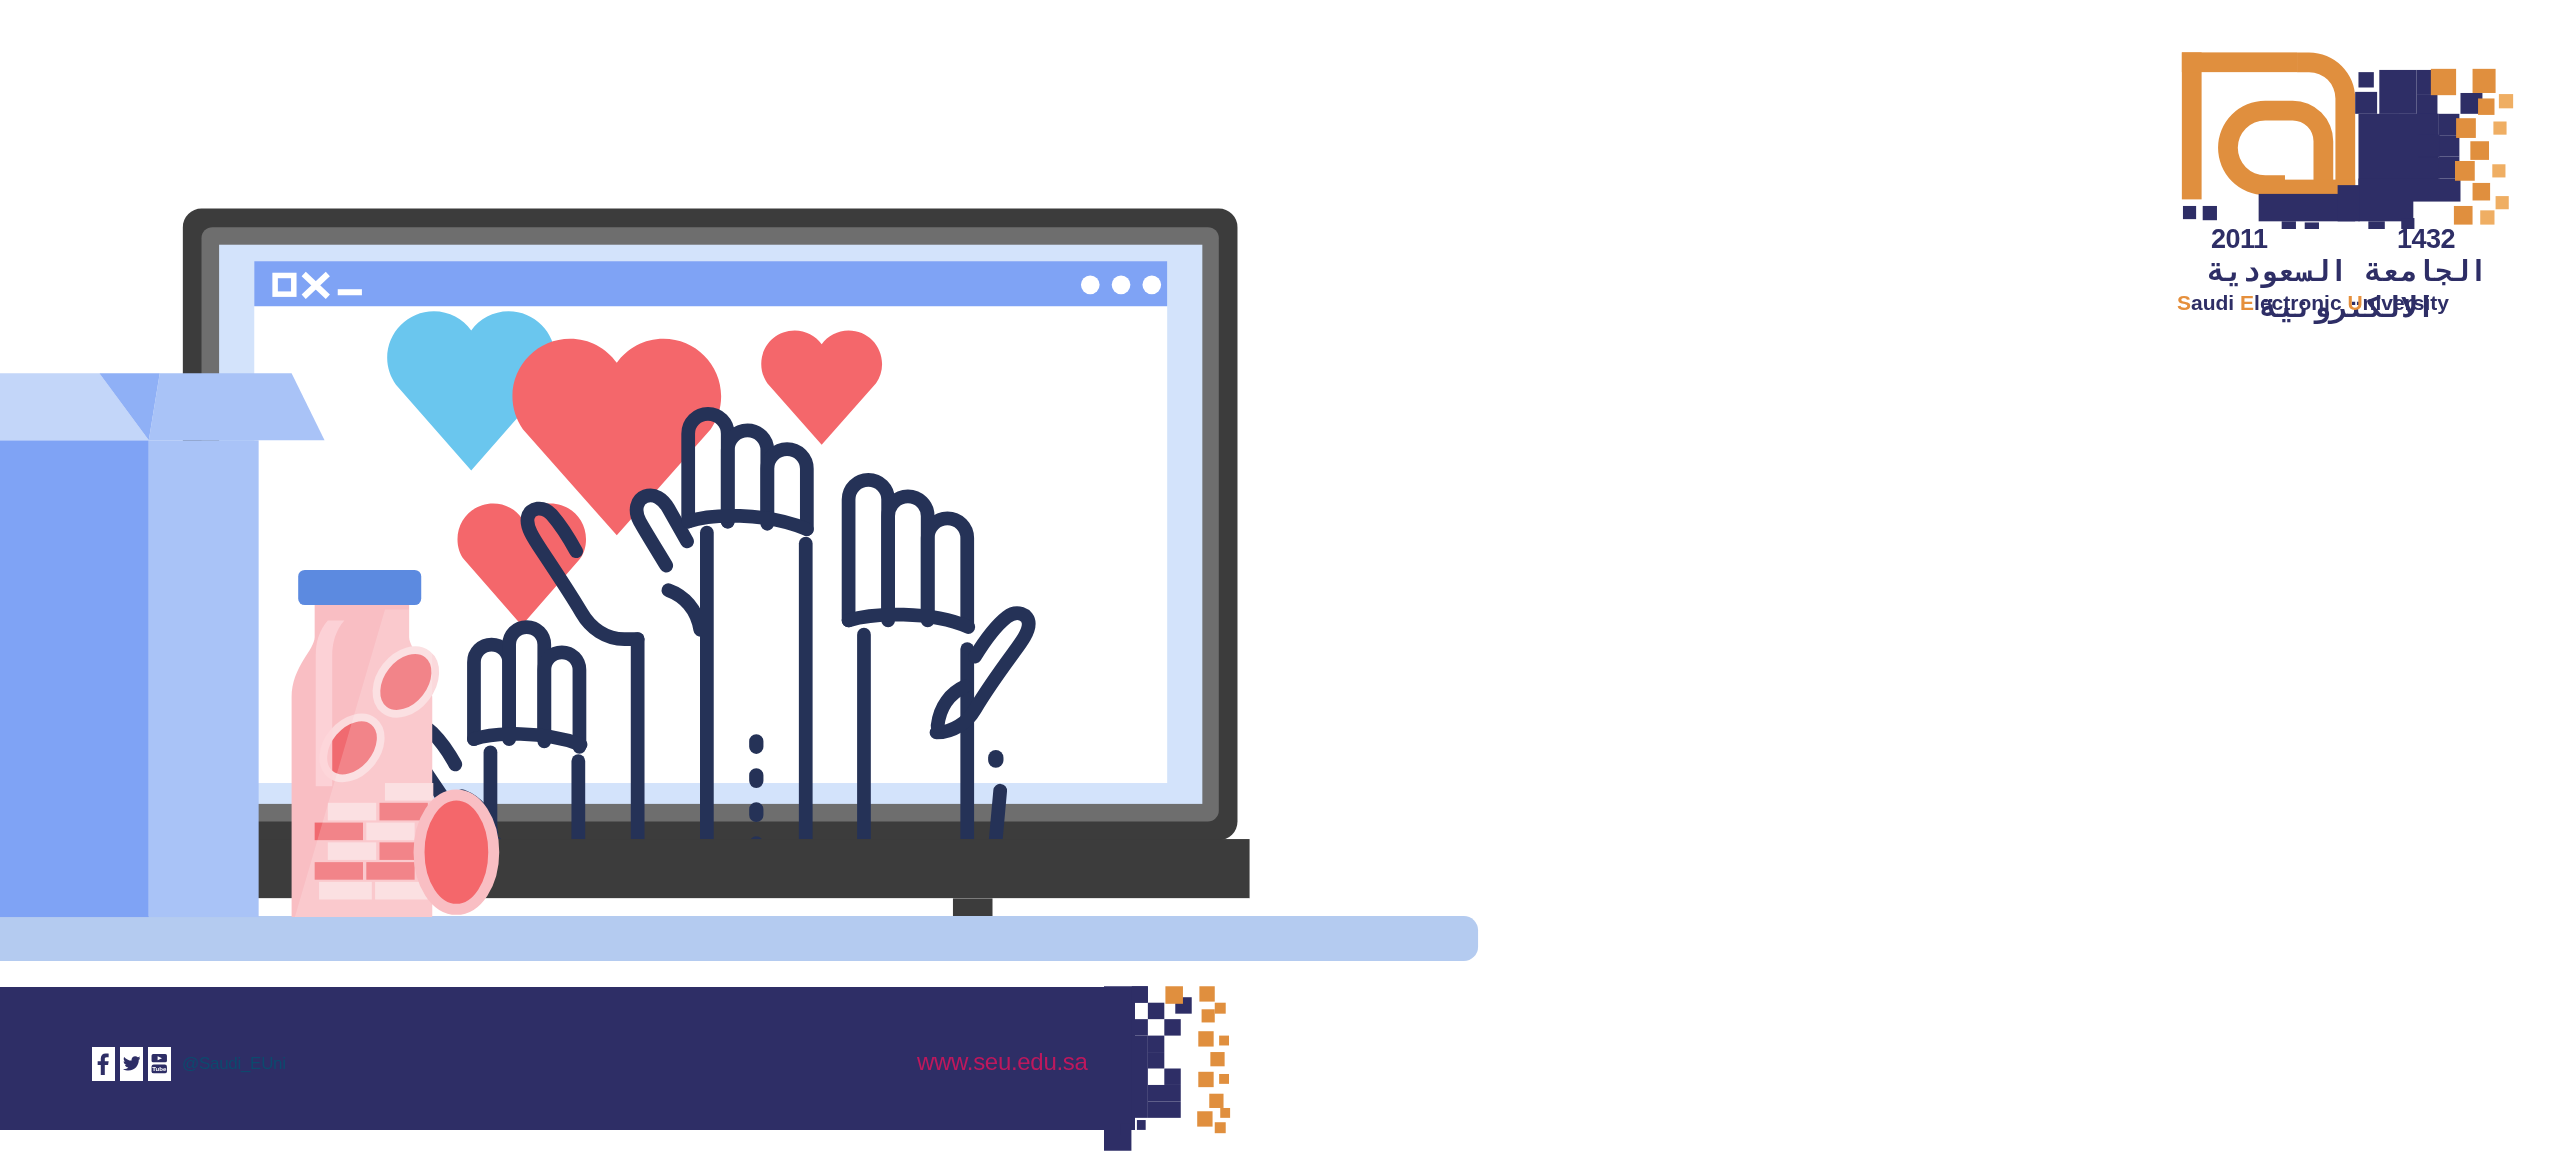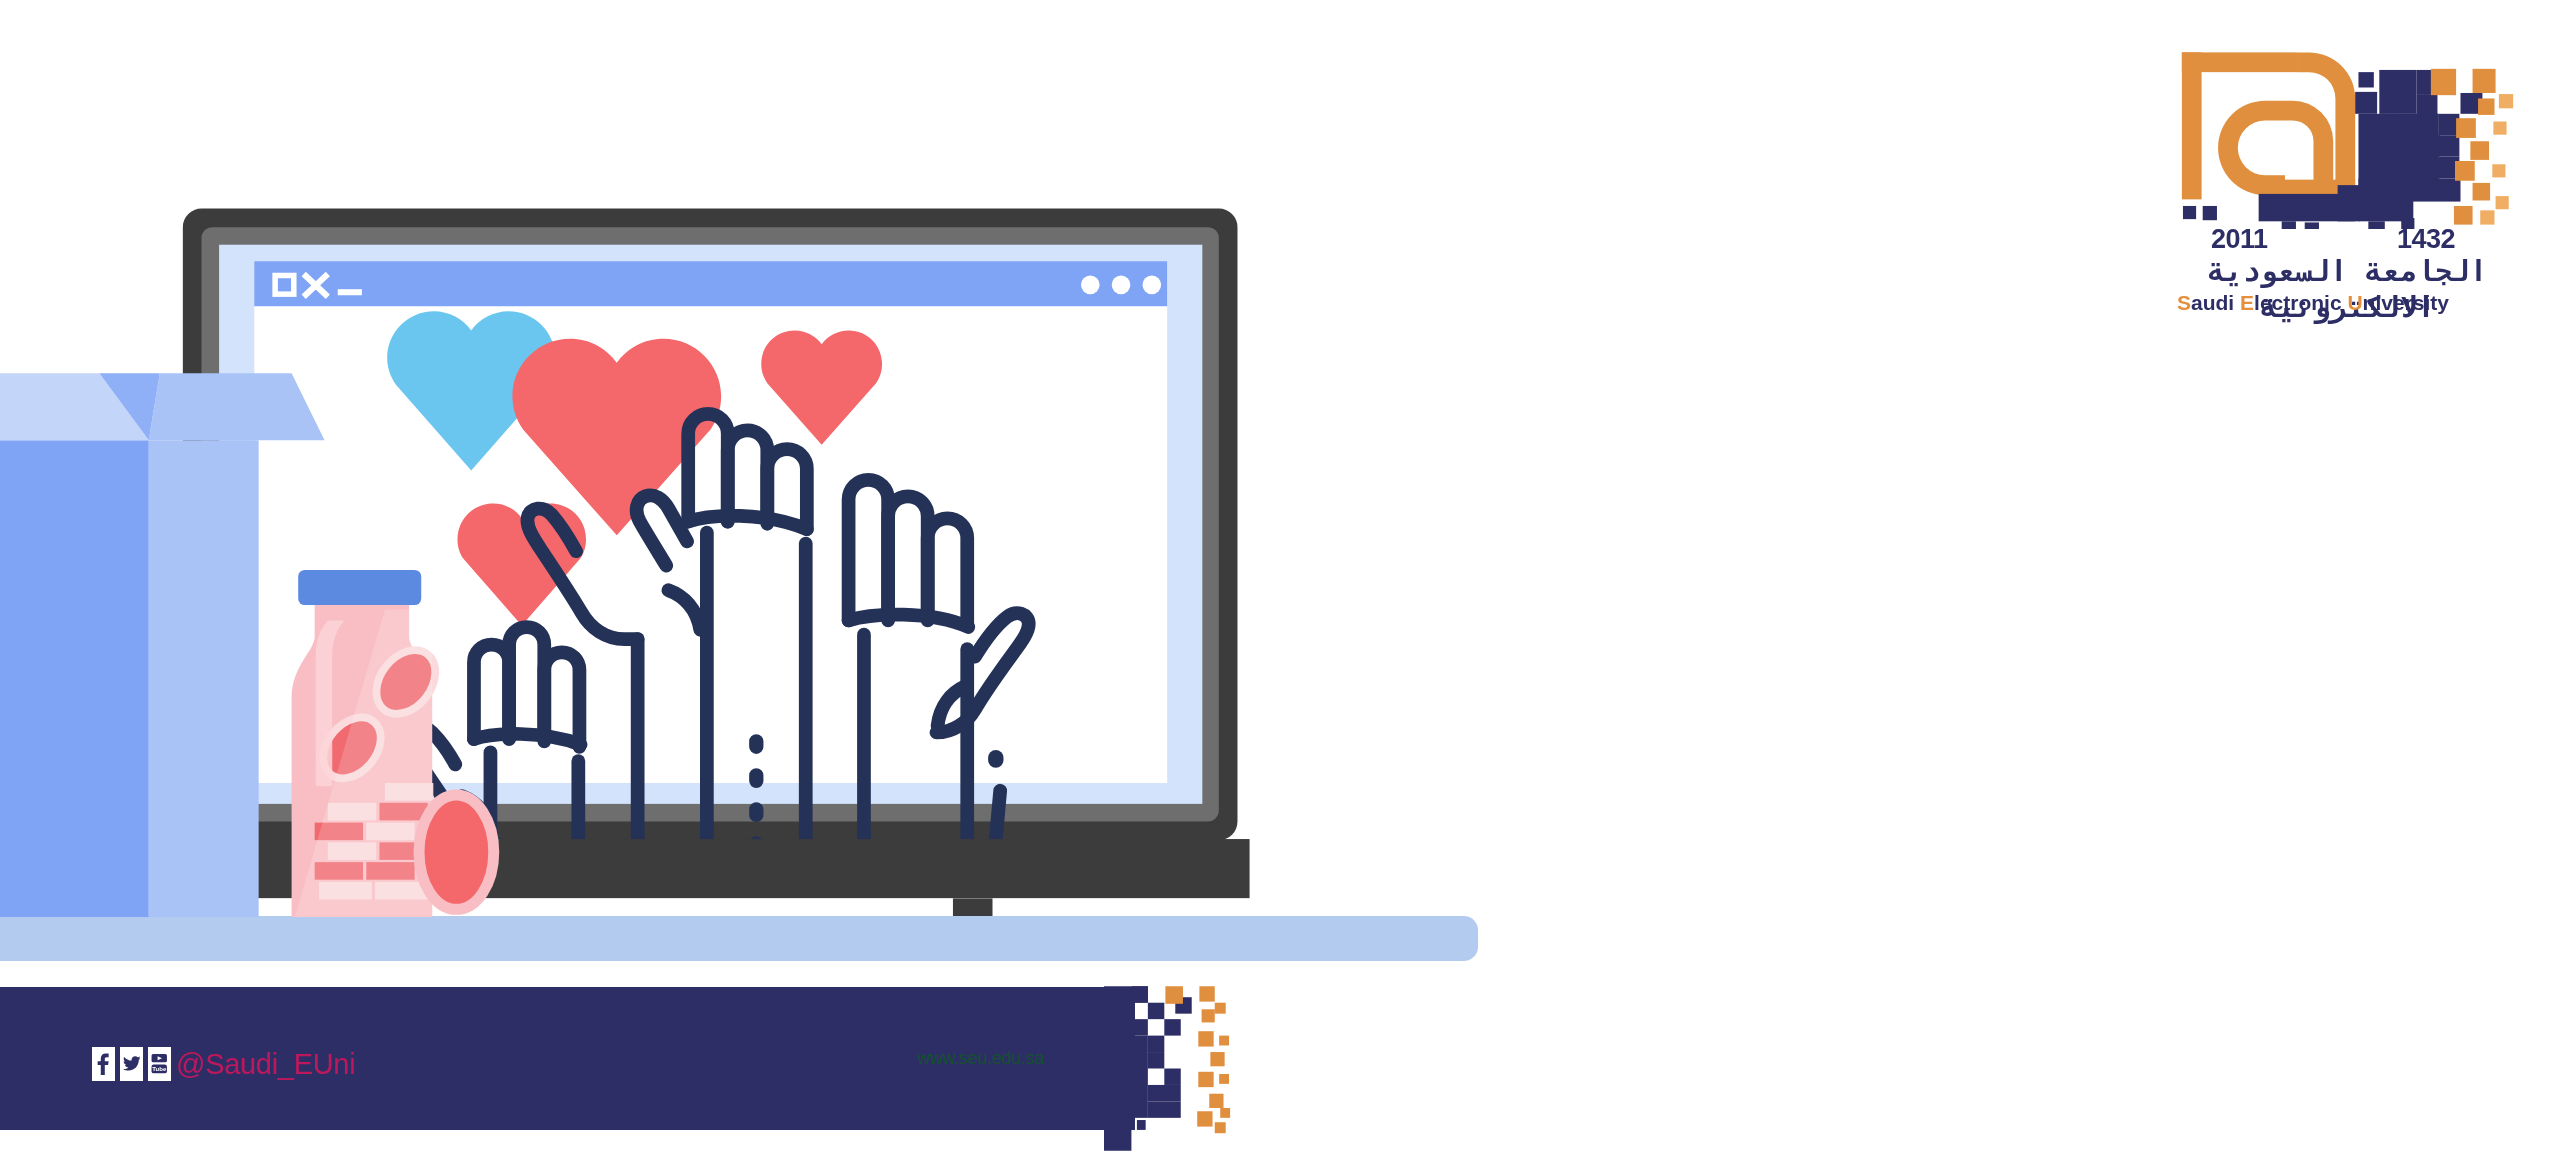--- a/index.html
+++ b/index.html
@@ -71,27 +71,27 @@
   }
   .social-row{
     position:absolute; left:92px; top:1047px;
     display:flex; align-items:center; gap:0px;
   }
   .sbtn{
     width:23px; height:34px; background:#ffffff;
     margin-right:5px; display:flex; align-items:center; justify-content:center;
   }
   .handle{
-    color:#be185d; font-size:29px;
+    margin-left:6px; color:#0c4a6e; font-size:17px;
     font-family:"Liberation Sans",sans-serif; white-space:nowrap;
     letter-spacing:-0.3px;
   }
   .website{
     position:absolute; left:917px; top:1048px;
-    color:#14532d; font-size:18px; letter-spacing:-0.3px;
+    color:#be185d; font-size:24px; letter-spacing:-0.3px;
     font-family:"Liberation Sans",sans-serif; white-space:nowrap;
   }
 </style>
 </head>
 <body>
 
 <div class="illus">
   <svg width="1517" height="780" viewBox="0 0 2760 1420" xmlns="http://www.w3.org/2000/svg">
 
     <rect x="332" y="50" width="1920" height="1150" rx="34" fill="#3C3C3C"></rect>

